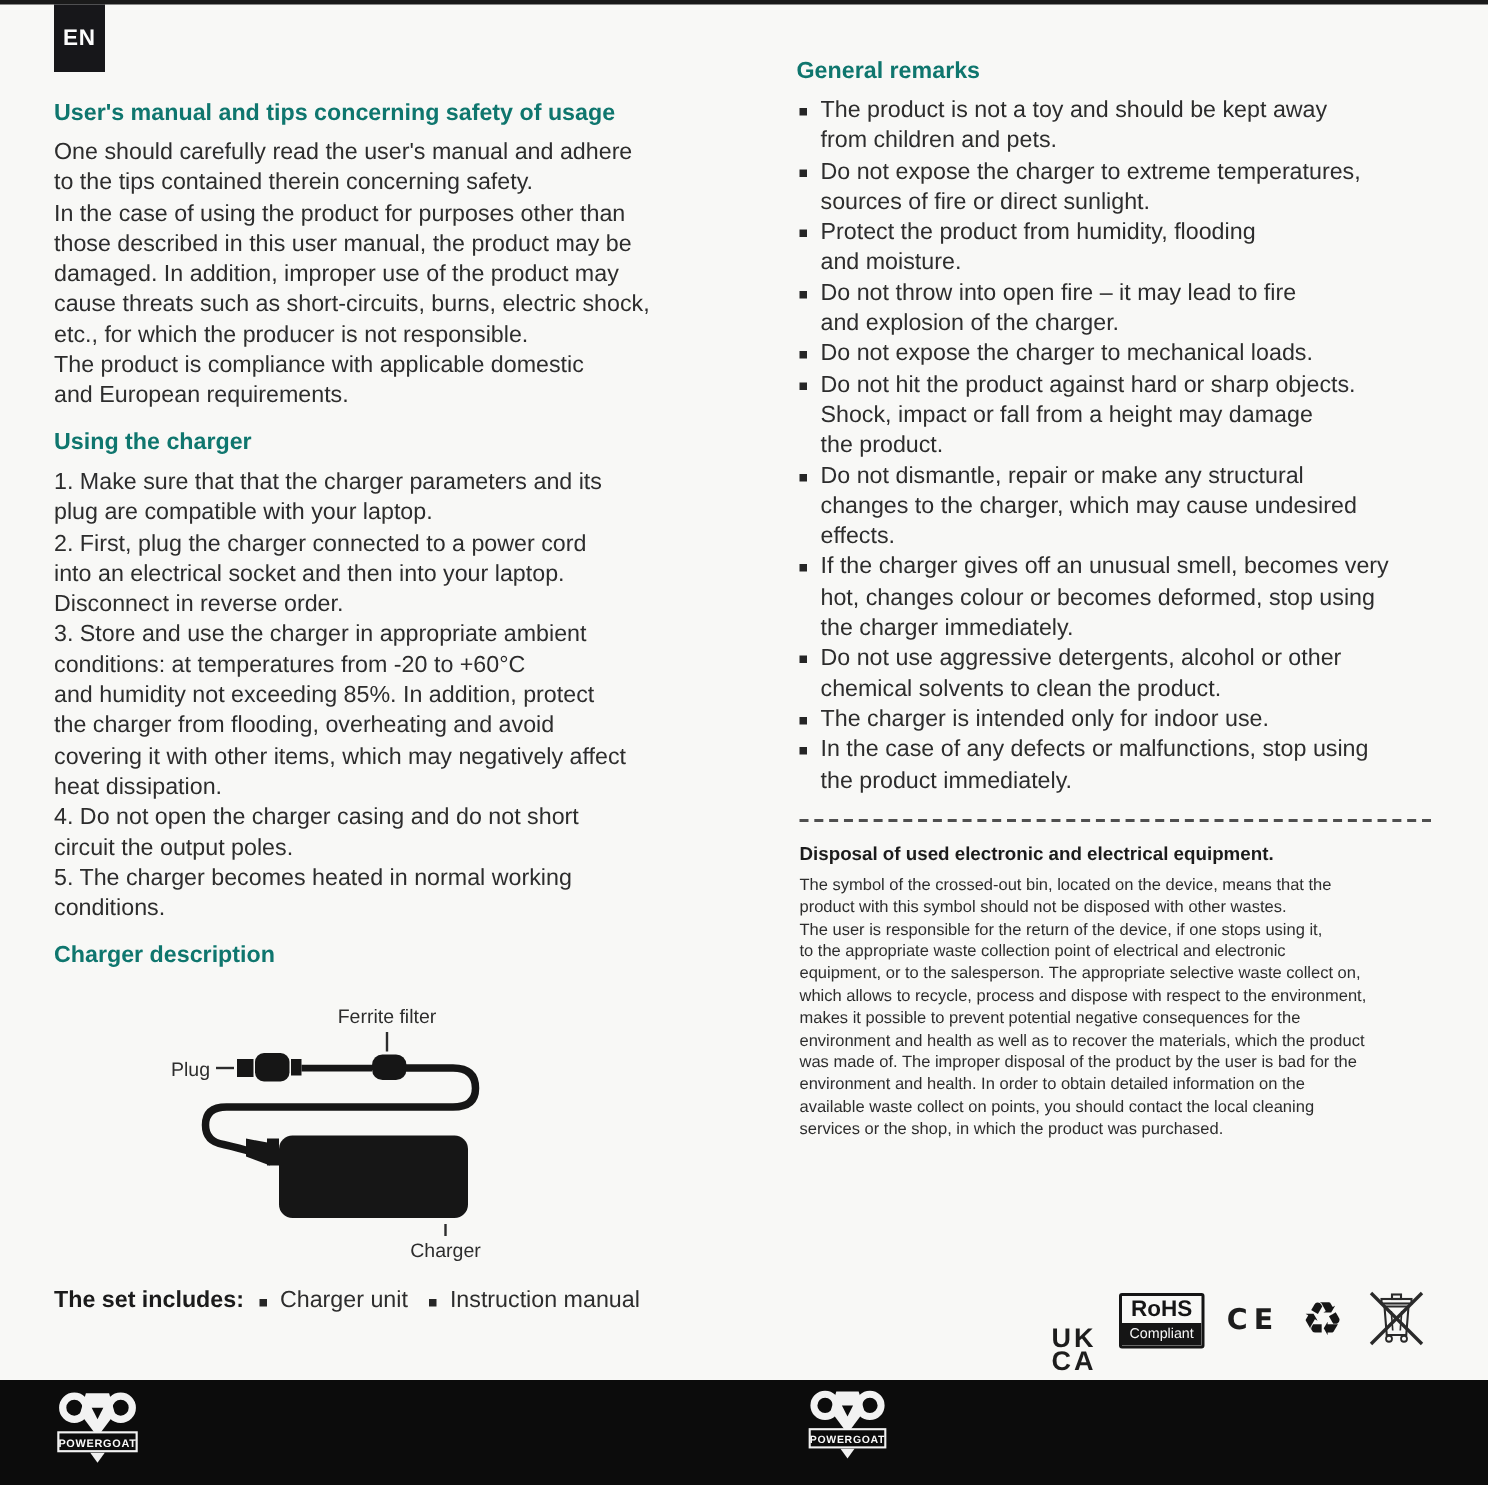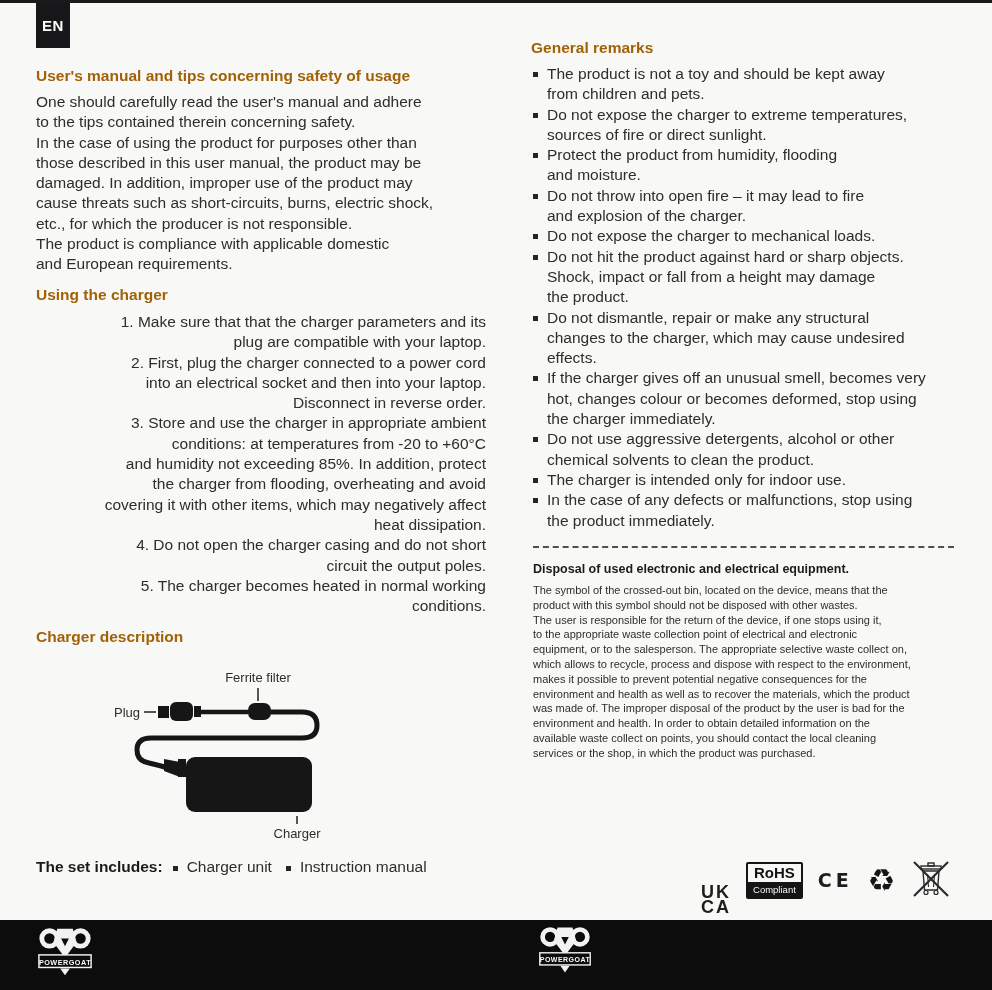--- a/index.html
+++ b/index.html
@@ -17,21 +17,21 @@
   .top-strip { left:0; top:0; width:992px; height:3px; background:#1a1a1a; }
 
   
   .en-badge {
     left:36px; top:3px; width:34px; height:45px;
     background:#17171a; color:#fdfdfd;
     display:flex; align-items:center; justify-content:center;
     font-weight:bold; font-size:15px; letter-spacing:0.5px;
   }
 
-  .sec-title { font-size:15.5px; font-weight:bold; color:#a16207; }
+  .sec-title { font-size:15.5px; font-weight:bold; color:#0f766e; }
   .body-text { font-size:15.5px; line-height:20.3px; white-space:pre-line; }
 
   
   .bullet-list { display:flex; flex-direction:column; width:430px; }
   .bullet-item { display:flex; align-items:flex-start; }
   .sq {
     width:5px; height:5px; background:#262626;
     margin:8px 9px 0 0; flex:none;
   }
   .bullet-text { font-size:15.5px; line-height:20.3px; white-space:pre-line; }
@@ -84,21 +84,21 @@
 In the case of using the product for purposes other than
 those described in this user manual, the product may be
 damaged. In addition, improper use of the product may
 cause threats such as short-circuits, burns, electric shock,
 etc., for which the producer is not responsible.
 The product is compliance with applicable domestic
 and European requirements.</div>
 
 <div class="abs sec-title" style="left:36px; top:286px;">Using the charger</div>
 
-<div class="abs body-text" style="left:36px; top:312px; width:450px;text-align:right;">1. Make sure that that the charger parameters and its
+<div class="abs body-text" style="left:36px; top:312px; width:450px;">1. Make sure that that the charger parameters and its
 plug are compatible with your laptop.
 2. First, plug the charger connected to a power cord
 into an electrical socket and then into your laptop.
 Disconnect in reverse order.
 3. Store and use the charger in appropriate ambient
 conditions: at temperatures from -20 to +60°C
 and humidity not exceeding 85%. In addition, protect
 the charger from flooding, overheating and avoid
 covering it with other items, which may negatively affect
 heat dissipation.

